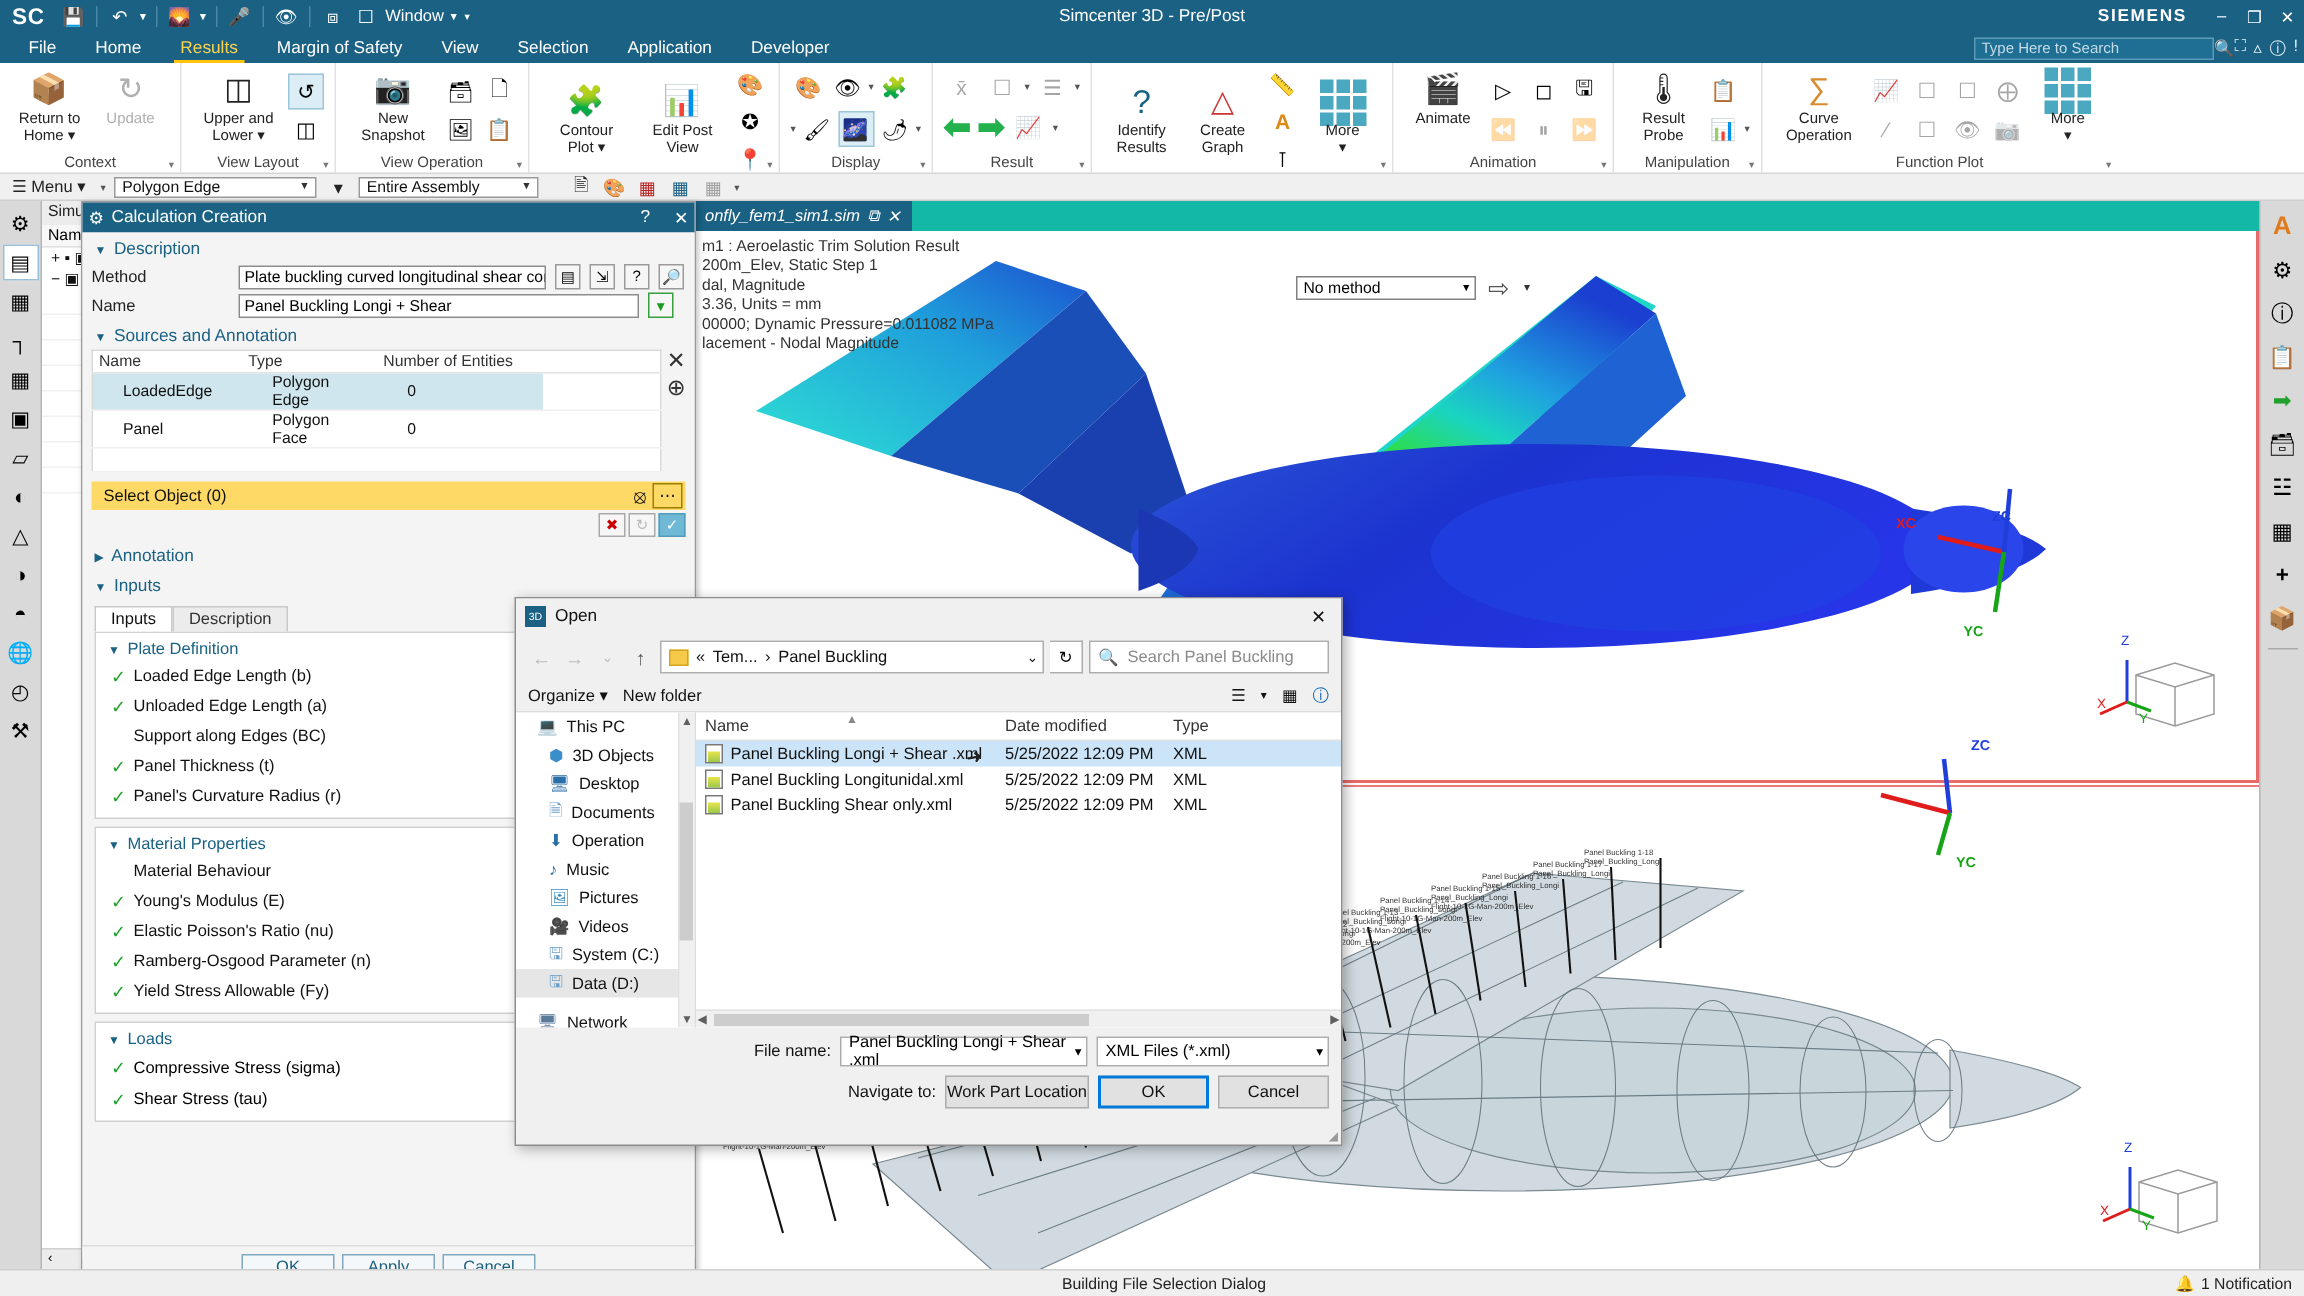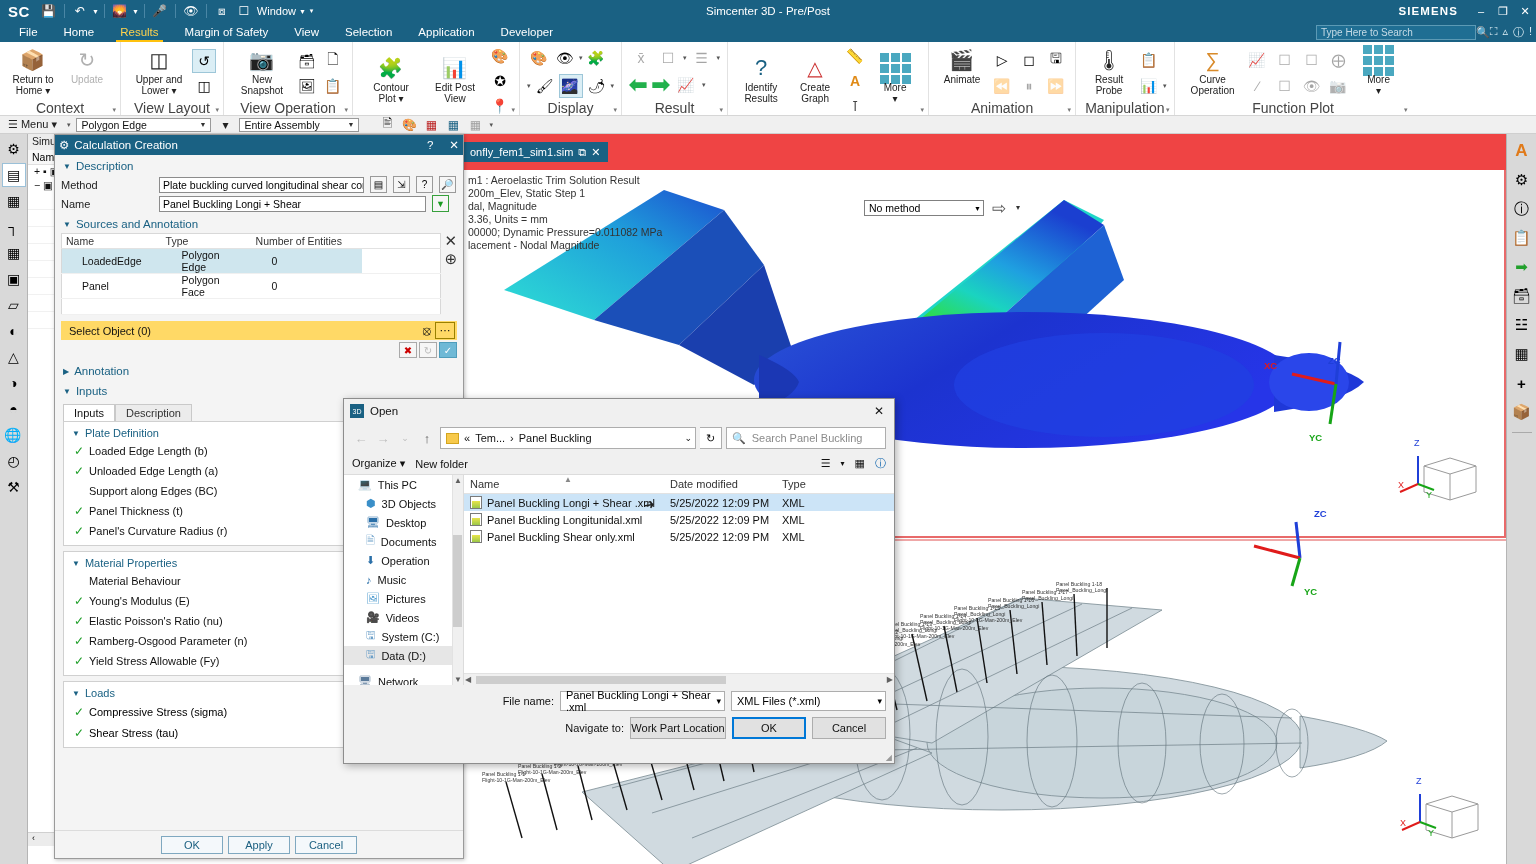--- a/index.html
+++ b/index.html
@@ -67,21 +67,21 @@
   
   .ribbon {
     position: absolute; top: 42px; left: 0; width: 1536px; height: 74px;
     background: #ffffff; border-bottom: 1px solid #d6d6d6;
     display: flex; align-items: stretch;
   }
   .rgroup { display: flex; flex-direction: column; position: relative; padding: 0 3px; }
   .rgroup + .rgroup { border-left: 1px solid #e2e2e2; }
   .rgroup-body { flex: 1; display: flex; align-items: center; gap: 2px; padding: 2px 4px 0 4px; }
   .rgroup-title {
-    height: 13px; font-size: 14px; color: #444; text-align: center; line-height: 13px;
+    height: 13px; font-size: 10px; color: #444; text-align: center; line-height: 13px;
     position: relative;
   }
   .bigbtn {
     width: 52px; height: 56px; display: flex; flex-direction: column;
     align-items: center; justify-content: flex-start; gap: 1px;
     font-size: 10px; color: #222; text-align: center; line-height: 11px; padding-top: 2px;
   }
   .bigbtn.wide { width: 62px; }
   .bigbtn.dis { color: #b0b0b0; }
   .bigbtn .ico { font-size: 20px; line-height: 24px; height:26px; display:flex;align-items:center;}
@@ -128,21 +128,21 @@
   .tree-row { height:14px; font-size:10.5px; padding-left:6px; color:#111; }
   .respanel-rows { }
   .respanel-rows .r { height:17px; border-bottom:1px solid #f1f1f1; }
   .respanel-foot {
     position:absolute;bottom:0;left:0;width:100%;height:14px;background:#ececec;
     border-top:1px solid #d0d0d0; font-size:9px; padding-left:4px;
   }
 
   
   .viewport { position:absolute; top:134px; left:462px; width:1044px; height:722px; background:#ffffff; }
-  .vp-tabbar { height:36px; background:#ef4444; display:flex; align-items:center; }
+  .vp-tabbar { height:20px; background:#14b8a6; display:flex; align-items:center;font-style:italic; }
   .vp-tab {
     height:20px; background:#1a6183; color:#fff; font-size:11px;
     display:flex;align-items:center; gap:5px; padding:0 8px;
   }
   .vp-tab .x { font-size:11px; }
   .vp-canvas { position:relative; width:100%; height:702px; overflow:hidden; }
   .vp-top { position:absolute;top:0;left:0;right:0;height:368px; border:2px solid #e86a6a; border-top:none; }
   .vp-bottom { position:absolute;top:368px;left:0;right:0;bottom:0; background:#fff; }
   .vp-anno {
     position:absolute; top:4px; left:4px; font-size:10.5px; color:#333; line-height:13px;
@@ -1228,14 +1228,21 @@
     <div class="rr-ic">📋</div>
     <div class="rr-ic" style="color:#22a02c">➡</div>
     <div class="rr-ic">🗃</div>
     <div class="rr-ic">☳</div>
     <div class="rr-ic">▦</div>
     <div class="rr-ic" style="font-weight:bold">+</div>
     <div class="rr-ic">📦</div>
     <div style="width:20px;height:1px;background:#aaa;margin-top:4px"></div>
   </div>
 
+  <div class="statusbar">
+    <span class="sb-msg">Building File Selection Dialog</span>
+    <span class="sb-notif">
+      <span>🔔</span>
+      <span>1 Notification</span>
+    </span>
+  </div>
 
 </div>
 
 </body></html>

